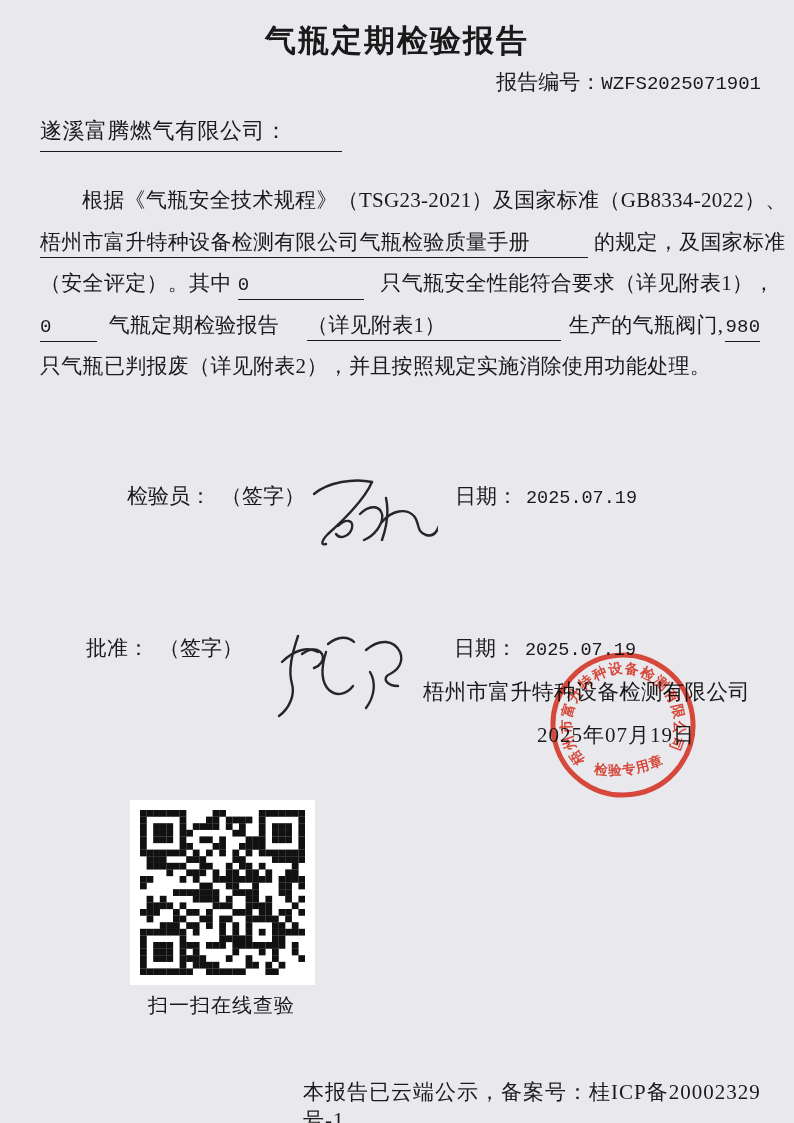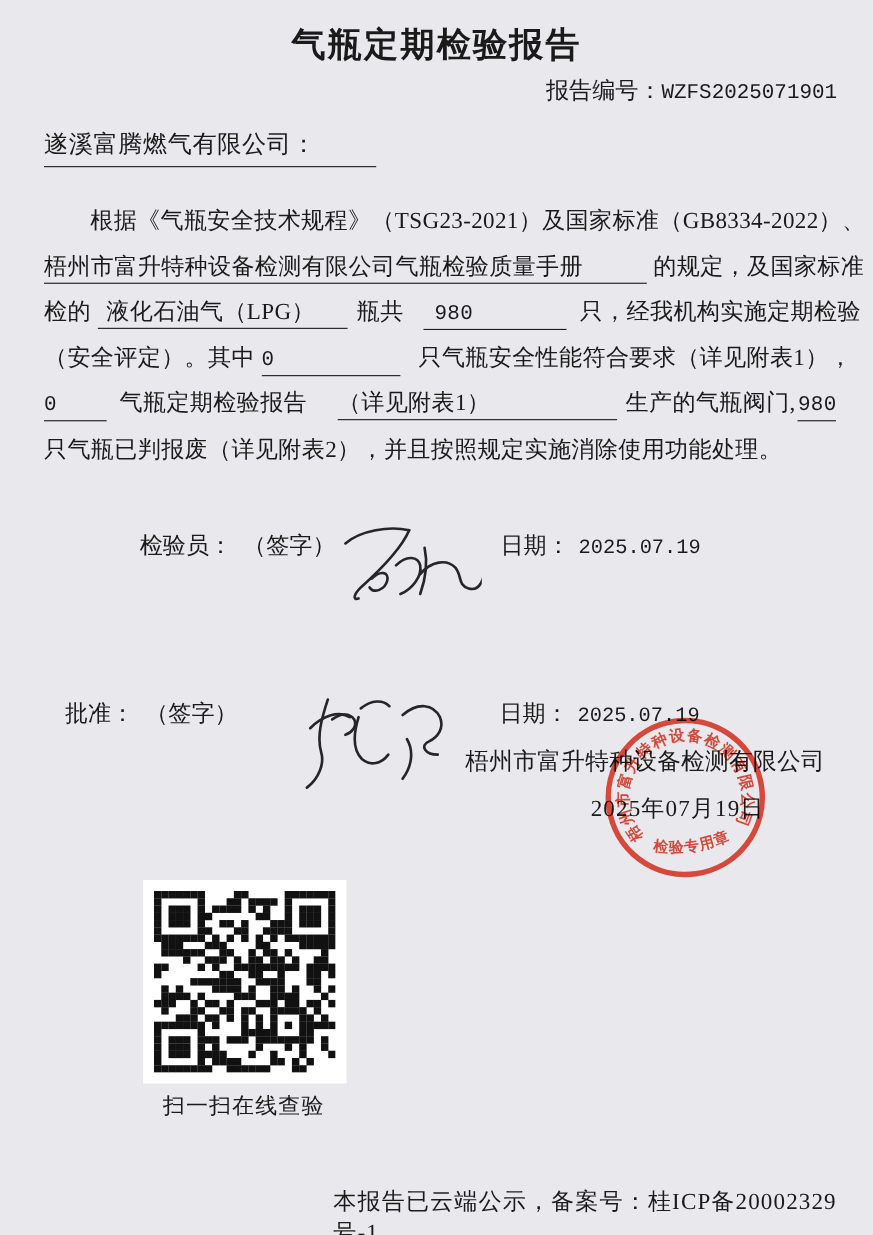--- a/index.html
+++ b/index.html
@@ -45,41 +45,40 @@
 
   <div class="title">气瓶定期检验报告</div>
 
   <div class="report-no"><span>报告编号：</span><span class="mono">WZFS2025071901</span></div>
 
   <div class="addressee">遂溪富腾燃气有限公司：</div>
 
   <div class="body-text">
     <div class="line indent"><span>根据《气瓶安全技术规程》（TSG23-2021）及国家标准（GB8334-2022）、</span></div>
     <div class="line"><span class="u" style="padding-right:58px">梧州市富升特种设备检测有限公司气瓶检验质量手册</span><span style="padding-left:6px">的规定，及国家标准</span></div>
-    <div class="line"><span>检的</span><span class="u" style="margin-left:6px;padding-left:8px;padding-right:30px">液化石油气（LPG）</span><span style="padding-left:8px">瓶共</span><span class="u mono" style="margin-left:18px;padding-left:10px;padding-right:85px">980</span><span style="padding-left:12px">只，经我机构实施定期检验</span></div>
     <div class="line"><span>（安全评定）。其中</span><span class="u mono" style="margin-left:6px;padding-right:115px">0</span><span style="padding-left:16px">只气瓶安全性能符合要求（详见附表1），</span></div>
     <div class="line"><span class="u mono" style="padding-right:45px">0</span><span style="padding-left:12px">气瓶定期检验报告</span><span class="u" style="margin-left:28px;padding-right:115px">（详见附表1）</span><span style="padding-left:8px">生产的气瓶阀门,</span><span class="u mono" style="margin-left:2px">980</span></div>
     <div class="line"><span>只气瓶已判报废（详见附表2），并且按照规定实施消除使用功能处理。</span></div>
   </div>
 
   <div class="row" style="top:482px">
     <span class="lbl" style="margin-left:127px">检验员：</span><span class="signlbl">（签字）</span>
     <span class="date-group"><span>日期：</span><span class="dval">2025.07.19</span></span>
   </div>
   <svg class="sig" style="left:298px;top:470px" width="140" height="92" viewBox="0 0 140 92">
     <path d="M16 24 C30 12, 56 8, 74 12"></path>
     <path d="M74 12 C68 26, 50 46, 30 64 C24 70, 22 76, 28 74"></path>
     <path d="M40 56 c8 -8 16 -6 14 2 c-2 8 -12 12 -16 6"></path>
     <path d="M62 44 c10 -10 20 -8 22 0 c2 10 -8 22 -18 26"></path>
     <path d="M88 28 c3 14 1 28 -4 42"></path>
     <path d="M84 52 c10 -12 24 -14 32 -6 c6 7 2 16 12 19 c7 2 11 -3 13 -9"></path>
   </svg>
 
   <div class="row" style="top:634px">
-    <span class="lbl" style="margin-left:59px">批准：</span><span class="signlbl">（签字）</span>
+    <span class="lbl" style="margin-left:86px">批准：</span><span class="signlbl">（签字）</span>
     <span class="date-group" style="left:454px"><span>日期：</span><span class="dval">2025.07.19</span></span>
   </div>
   <svg class="sig" style="left:268px;top:628px" width="148" height="92" viewBox="0 0 148 92">
     <path d="M30 8 c-6 18 -10 34 -6 48 c3 10 -2 24 -13 32"></path>
     <path d="M14 34 c12 -12 26 -16 36 -10"></path>
     <path d="M34 26 c8 -6 16 -6 20 0 c3 6 -2 12 -8 14"></path>
     <path d="M58 24 c-5 16 -5 30 3 38 c8 7 18 4 24 -4"></path>
     <path d="M60 16 c10 -8 20 -8 26 -2"></path>
     <path d="M98 22 c14 -12 28 -10 34 2 c4 10 -2 18 -10 22 c-9 4 -3 12 8 12"></path>
     <path d="M102 44 c6 10 5 24 -4 36"></path>

